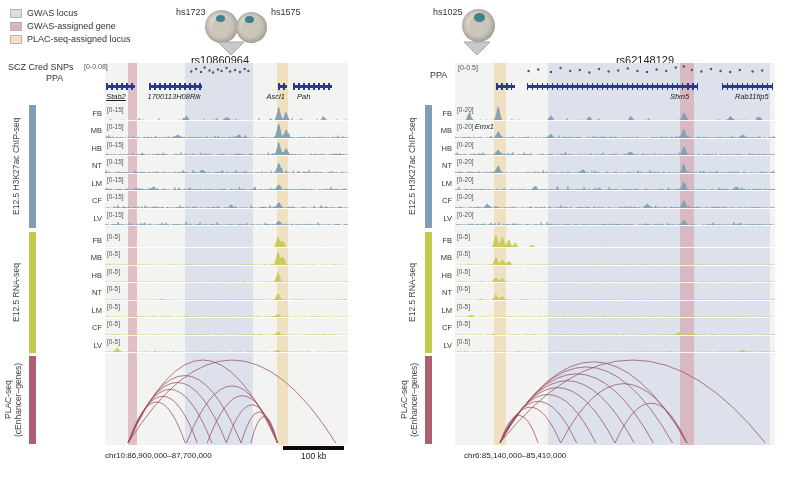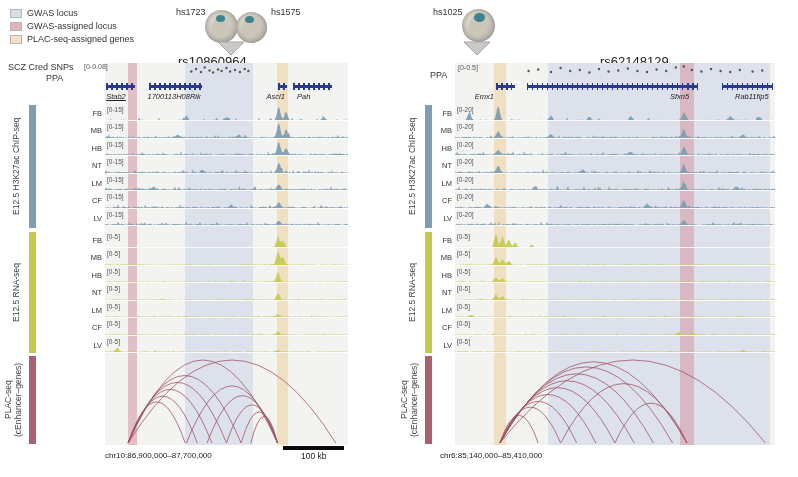--- a/index.html
+++ b/index.html
@@ -9,21 +9,21 @@
   .legend{position:absolute;left:10px;top:8px;font-size:9px;color:#333}
   .legend-item{display:flex;align-items:flex-end;margin-bottom:3px}
   .swatch{width:12px;height:9px;border:1px solid #b5b5b5;margin-right:5px;display:inline-block}
 
   .embryo-name{position:absolute;font-size:9px;color:#333;white-space:nowrap}
   .embryo{position:absolute;border-radius:50%;background:radial-gradient(circle at 38% 35%,#e6e1d6,#a9a59b);box-shadow:inset 0 0 5px rgba(0,0,0,.28);overflow:hidden}
   .ebody{position:absolute;left:20%;top:14%;width:55%;height:70%;background:#ccc6b8;border-radius:55% 60% 45% 60%;transform:rotate(18deg)}
   .estain{position:absolute;width:9px;height:7px;background:#2e7a8a;border-radius:50%;opacity:.9}
   .down-arrow{position:absolute}
 
-  .rs-label{position:absolute;font-size:13px;color:#222;text-align:left;white-space:nowrap}
+  .rs-label{position:absolute;font-size:11px;color:#222;text-align:center;white-space:nowrap}
   .small-label{position:absolute;font-size:9px;color:#333;white-space:nowrap}
   .range-label{position:absolute;font-size:7px;color:#555;z-index:6;white-space:nowrap}
 
   .plot{position:absolute;background:#f3f3f1}
   .band{position:absolute;top:0;height:100%;opacity:.6}
   .snp-svg{position:absolute;left:0;top:0}
   .gene{position:absolute;top:20px;height:7px}
   .gene-label{position:absolute;top:29px;font-size:7.5px;font-style:italic;color:#222;white-space:nowrap}
   .track{position:absolute;left:0;width:100%;border-bottom:1px solid rgba(255,255,255,.85)}
   .sig{position:absolute;left:0;bottom:0}
@@ -47,25 +47,25 @@
 
 <div class="fig">
 
   <div class="legend">
     <div class="legend-item">
       <span class="swatch" style="background: rgb(215, 221, 235);"></span>
       <span>GWAS locus</span>
     </div>
     <div class="legend-item">
       <span class="swatch" style="background: rgb(227, 179, 186);"></span>
-      <span>GWAS-assigned locus</span>
+      <span>GWAS-assigned gene</span>
     </div>
     <div class="legend-item">
       <span class="swatch" style="background: rgb(244, 224, 192);"></span>
-      <span>PLAC-seq-assigned genes</span>
+      <span>PLAC-seq-assigned locus</span>
     </div>
   </div>
 
   <span class="embryo-name" style="left:176px;top:7px">hs1723</span>
   <div class="embryo" style="left:205px;top:10px;width:33px;height:33px">
     <div class="ebody"></div>
     <div class="estain" style="left:32%;top:16%"></div>
   </div>
   <div class="embryo" style="left:236px;top:12px;width:31px;height:31px">
     <div class="ebody"></div>
@@ -282,21 +282,21 @@
         <circle cx="236.8" cy="7.0" r="1.2" fill="#5a5752"></circle>
         <circle cx="246.4" cy="8.5" r="1.2" fill="#5a5752"></circle>
         <circle cx="256.0" cy="6.0" r="1.2" fill="#5a5752"></circle>
         <circle cx="265.6" cy="8.0" r="1.2" fill="#5a5752"></circle>
         <circle cx="275.2" cy="9.0" r="1.2" fill="#5a5752"></circle>
         <circle cx="284.8" cy="7.0" r="1.2" fill="#5a5752"></circle>
         <circle cx="297.6" cy="8.5" r="1.2" fill="#5a5752"></circle>
         <circle cx="307.2" cy="7.5" r="1.2" fill="#5a5752"></circle>
       </svg>
       <div class="gene" style="left: 41px; width: 19.2px; background-image: linear-gradient(transparent 2px, rgb(40, 58, 143) 2px, rgb(40, 58, 143) 5px, transparent 5px), repeating-linear-gradient(90deg, rgb(40, 58, 143) 0px, rgb(40, 58, 143) 1.5px, transparent 1.5px, transparent 5px);"></div>
-      <span class="gene-label" style="left: 19.8px;">Emx1</span>
+      <span class="gene-label" style="left: 19.8px; margin-top: 30px;">Emx1</span>
       <div class="gene" style="left: 72px; width: 171.2px; background-image: linear-gradient(transparent 2px, rgb(40, 58, 143) 2px, rgb(40, 58, 143) 5px, transparent 5px), repeating-linear-gradient(90deg, rgb(40, 58, 143) 0px, rgb(40, 58, 143) 1.5px, transparent 1.5px, transparent 5px);"></div>
       <span class="gene-label" style="left: 215px;">Sfxn5</span>
       <div class="gene" style="left: 267.2px; width: 51.2px; background-image: linear-gradient(transparent 2px, rgb(40, 58, 143) 2px, rgb(40, 58, 143) 5px, transparent 5px), repeating-linear-gradient(90deg, rgb(40, 58, 143) 0px, rgb(40, 58, 143) 1.5px, transparent 1.5px, transparent 5px);"></div>
       <span class="gene-label" style="left: 280px;">Rab11fip5</span>
       <div class="track" style="top: 42px; height: 16.43px;">
         <svg width="320" height="14.93" class="sig">
           <path d="M0,14.93L0,14.0L1,13.9L2,13.7L3,14.0L4,14.3L5,14.2L6,13.8L7,14.0L8,14.5L9,14.8L10,13.8L11,13.5L12,10.9L13,8.9L14,6.6L15,5.4L16,9.7L17,12.5L18,13.0L19,14.1L20,14.3L21,13.9L22,13.9L23,14.6L24,14.4L25,13.6L26,13.7L27,14.6L28,14.5L29,14.7L30,14.2L31,13.2L32,13.7L33,14.2L34,14.1L35,14.0L36,14.8L37,14.1L38,13.6L39,13.9L40,12.0L41,8.6L42,2.9L43,0.4L44,2.1L45,6.6L46,11.4L47,13.3L48,14.6L49,13.9L50,14.0L51,14.8L52,13.6L53,14.6L54,14.4L55,14.0L56,13.7L57,12.8L58,14.8L59,13.6L60,14.1L61,13.8L62,13.9L63,14.7L64,12.7L65,14.8L66,14.8L67,13.8L68,14.6L69,14.1L70,13.7L71,14.7L72,14.3L73,14.1L74,14.0L75,14.8L76,14.1L77,14.7L78,14.8L79,13.9L80,14.4L81,14.8L82,13.8L83,14.3L84,13.7L85,13.8L86,14.5L87,14.5L88,14.6L89,14.6L90,14.6L91,14.7L92,14.2L93,12.9L94,11.5L95,11.2L96,9.1L97,10.7L98,12.0L99,14.1L100,14.0L101,14.7L102,14.6L103,14.9L104,14.4L105,13.7L106,14.0L107,14.9L108,14.5L109,13.9L110,14.6L111,14.6L112,11.2L113,14.0L114,14.1L115,14.3L116,14.4L117,14.0L118,13.6L119,14.8L120,14.6L121,14.6L122,13.7L123,13.8L124,13.8L125,14.6L126,14.5L127,13.8L128,13.8L129,14.2L130,14.5L131,14.2L132,13.1L133,11.3L134,11.0L135,10.9L136,11.7L137,13.5L138,13.9L139,14.6L140,14.4L141,14.4L142,13.3L143,14.4L144,12.1L145,13.7L146,13.9L147,14.3L148,14.9L149,13.7L150,14.7L151,14.6L152,14.3L153,13.6L154,14.4L155,14.8L156,13.9L157,14.6L158,13.9L159,14.2L160,14.7L161,14.8L162,14.9L163,13.9L164,14.6L165,14.1L166,13.9L167,14.8L168,13.9L169,14.9L170,13.7L171,14.3L172,14.6L173,13.8L174,11.9L175,10.6L176,10.0L177,11.3L178,12.7L179,13.5L180,14.6L181,14.2L182,14.1L183,14.4L184,14.8L185,14.2L186,14.7L187,14.7L188,13.6L189,14.5L190,14.5L191,14.4L192,13.7L193,13.0L194,11.5L195,14.8L196,13.8L197,14.3L198,14.5L199,13.6L200,14.4L201,14.6L202,14.1L203,14.1L204,13.9L205,14.1L206,13.7L207,13.7L208,14.7L209,14.7L210,14.5L211,13.8L212,14.2L213,14.6L214,14.3L215,14.0L216,14.1L217,14.9L218,14.7L219,14.1L220,13.8L221,14.2L222,14.7L223,14.3L224,13.7L225,13.3L226,12.5L227,10.5L228,7.5L229,6.6L230,7.4L231,10.5L232,10.9L233,13.6L234,14.8L235,14.7L236,14.0L237,14.9L238,14.3L239,14.9L240,14.3L241,13.9L242,14.4L243,14.3L244,13.9L245,14.6L246,14.2L247,14.2L248,14.9L249,14.6L250,14.3L251,13.8L252,14.6L253,14.5L254,14.1L255,14.1L256,13.6L257,14.7L258,14.5L259,14.1L260,14.1L261,14.8L262,12.7L263,14.8L264,13.6L265,13.8L266,13.9L267,14.7L268,14.9L269,14.3L270,14.0L271,13.9L272,13.0L273,13.0L274,11.4L275,10.3L276,10.2L277,11.7L278,12.7L279,12.8L280,14.5L281,13.6L282,14.3L283,13.6L284,13.8L285,14.0L286,14.0L287,14.0L288,13.8L289,14.4L290,14.5L291,12.9L292,14.4L293,14.8L294,14.9L295,14.7L296,14.4L297,14.0L298,14.9L299,14.7L300,14.4L301,13.4L302,10.4L303,11.8L304,11.1L305,11.1L306,12.1L307,13.6L308,14.2L309,14.3L310,14.9L311,14.1L312,14.7L313,14.5L314,14.1L315,14.8L316,14.6L317,13.8L318,13.7L319,14.7L320,14.0L320,14.93Z" fill="#7d9bb1" fill-opacity="0.92"></path>
         </svg>
         <span class="range-inline">[0-20]</span>
       </div>
@@ -416,15 +416,15 @@
   <div class="tiscol" id="tis-rna-1" style="left:436px;top:232px;height:121px">
       <span class="tissue" style="top: 4px;">FB</span>
       <span class="tissue" style="top: 21.4px;">MB</span>
       <span class="tissue" style="top: 38.9px;">HB</span>
       <span class="tissue" style="top: 56.3px;">NT</span>
       <span class="tissue" style="top: 73.7px;">LM</span>
       <span class="tissue" style="top: 91.2px;">CF</span>
       <span class="tissue" style="top: 108.6px;">LV</span>
     </div>
 
-  <span class="coords" style="left:440px;top:451px">chr6:85,140,000–85,410,000</span>
+  <span class="coords" style="left:464px;top:451px">chr6:85,140,000–85,410,000</span>
 
 </div>
 
 </body></html>

